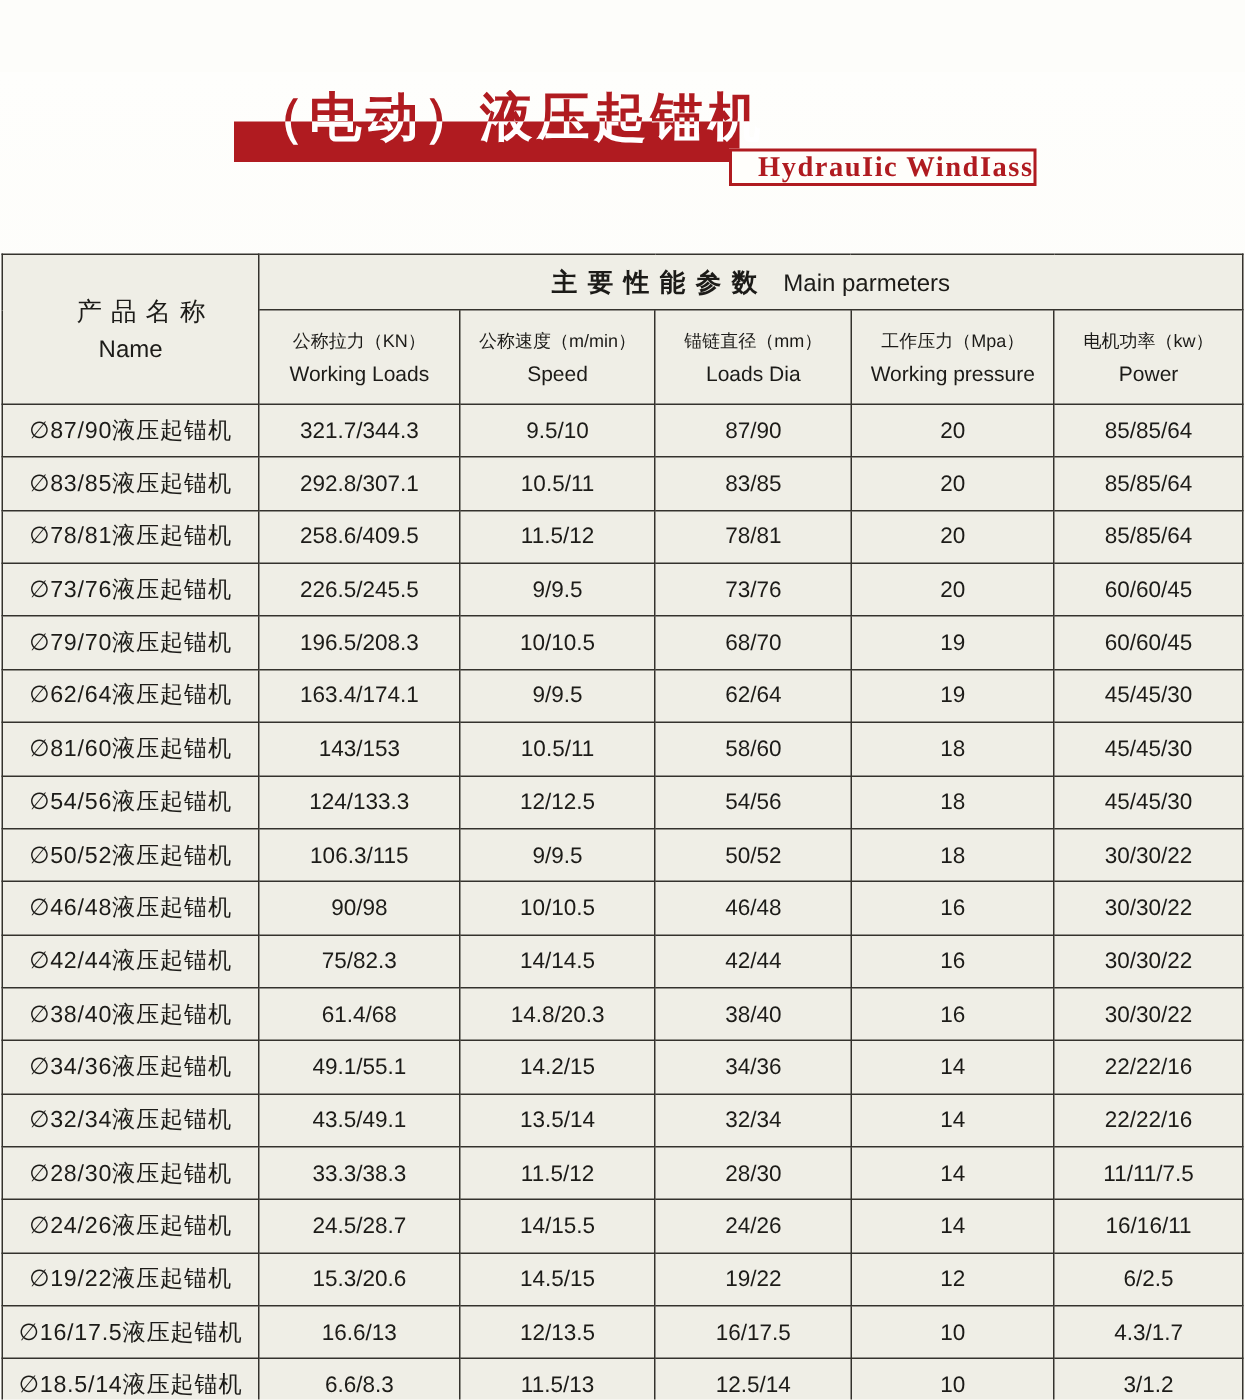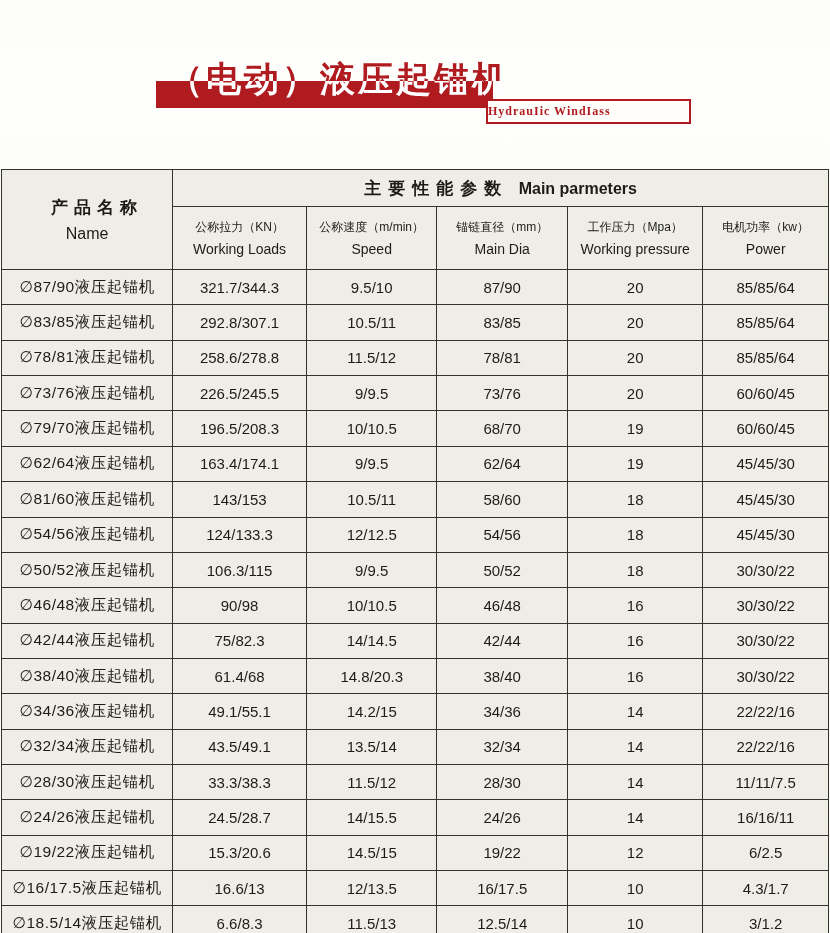--- a/index.html
+++ b/index.html
@@ -29,23 +29,23 @@
     font-weight: bold; letter-spacing: 3px; white-space: nowrap;
     font-family: "DejaVu Sans", "Liberation Sans", sans-serif;
   }
   .title-cn.layer-red  { color: var(--accent, #b01b20); clip-path: inset(0 0 17px 0); }
   .title-cn.layer-white{ color: #ffffff;                clip-path: inset(21px 0 0 0); }
   .en-box {
     position: absolute; left: 486px; top: 51px;
     width: 201px; height: 21px;
     border: 2px solid var(--accent, #b01b20);
     background: #fffefb;
-    display: flex; align-items: center; justify-content: flex-start;
+    display: flex; align-items: center; justify-content: flex-end;
     font-family: "Liberation Serif", "DejaVu Serif", serif;
-    font-weight: bold; font-size: 12px; letter-spacing: 1px;
+    font-weight: bold; font-size: 19px; letter-spacing: 1px;
     color: var(--accent, #b01b20);
   }
 
   
   table.spec {
     position: absolute; top: 121px; left: 1px;
     width: 828px; height: 773px;
     border-collapse: collapse;
     table-layout: fixed;
   }
@@ -61,22 +61,22 @@
   col.c-speed { width: 15.8%; }
   col.c-chain { width: 15.8%; }
   col.c-press { width: 16.4%; }
   col.c-power { width: 15.2%; }
 
   tr.main-head-row { height: 37px; }
   tr.sub-head-row  { height: 63px; }
   tr.data-row      { height: 34px; padding-left: 35px; }
 
   .main-head-cn { font-size: 17px; font-weight: bold; letter-spacing: 7px; }
-  .main-head-en { font-size: 16px; font-weight: bold; letter-spacing: 0; margin-left: 6px; }
-  .name-head-cn { font-size: 17px; letter-spacing: 6px; font-weight: bold; display: block; padding-left: 20px; }
+  .main-head-en { font-size: 16px; font-weight: normal; letter-spacing: 0; margin-left: 6px; }
+  .name-head-cn { font-size: 17px; letter-spacing: 6px; font-weight: normal; display: block; padding-left: 20px; }
   .name-head-en { font-size: 16px; font-weight: normal; display: block; margin-top: 6px; }
   .sub-cn { display: block; font-size: 12px; font-weight: normal; }
   .sub-en { display: block; font-size: 14px; font-weight: normal; margin-top: 5px; }
 
   td.name-cell {
     text-align: left; padding-left: 11px;
     font-size: 15.5px; letter-spacing: 0.5px;
   }
   td.num-cell { font-size: 15px; }
 </style>
@@ -118,21 +118,21 @@
         <th>
           <span class="sub-cn">公称拉力（KN）</span>
           <span class="sub-en">Working Loads</span>
         </th>
         <th>
           <span class="sub-cn">公称速度（m/min）</span>
           <span class="sub-en">Speed</span>
         </th>
         <th>
           <span class="sub-cn">锚链直径（mm）</span>
-          <span class="sub-en">Main Dia</span>
+          <span class="sub-en">Loads Dia</span>
         </th>
         <th>
           <span class="sub-cn">工作压力（Mpa）</span>
           <span class="sub-en">Working pressure</span>
         </th>
         <th>
           <span class="sub-cn">电机功率（kw）</span>
           <span class="sub-en">Power</span>
         </th>
       </tr>
@@ -149,21 +149,21 @@
         <tr class="data-row">
       <td class="name-cell">∅83/85液压起锚机</td>
       <td class="num-cell">292.8/307.1</td>
       <td class="num-cell">10.5/11</td>
       <td class="num-cell">83/85</td>
       <td class="num-cell">20</td>
       <td class="num-cell">85/85/64</td>
     </tr>
         <tr class="data-row">
       <td class="name-cell">∅78/81液压起锚机</td>
-      <td class="num-cell">258.6/278.8</td>
+      <td class="num-cell">258.6/409.5</td>
       <td class="num-cell">11.5/12</td>
       <td class="num-cell">78/81</td>
       <td class="num-cell">20</td>
       <td class="num-cell">85/85/64</td>
     </tr>
         <tr class="data-row">
       <td class="name-cell">∅73/76液压起锚机</td>
       <td class="num-cell">226.5/245.5</td>
       <td class="num-cell">9/9.5</td>
       <td class="num-cell">73/76</td>

